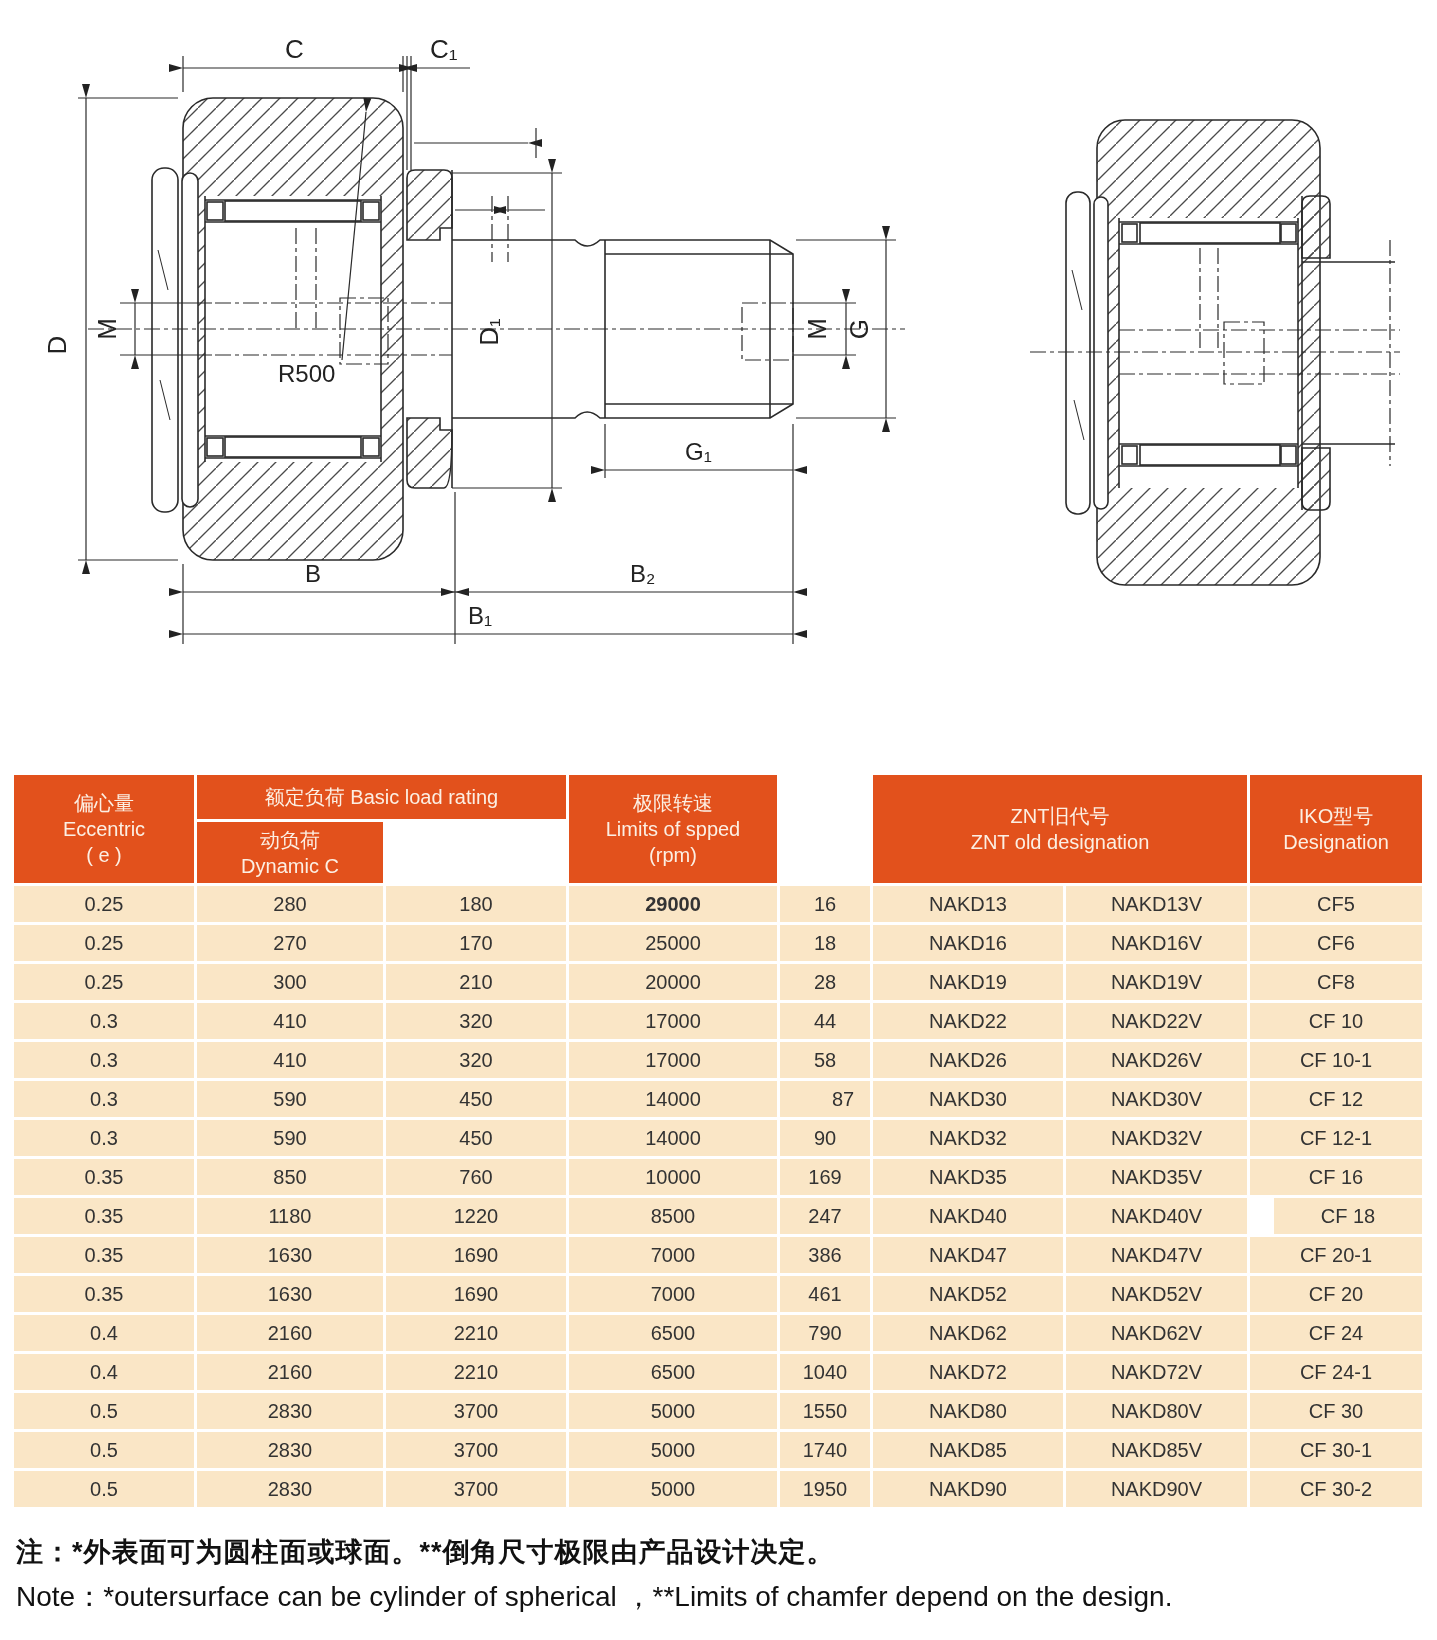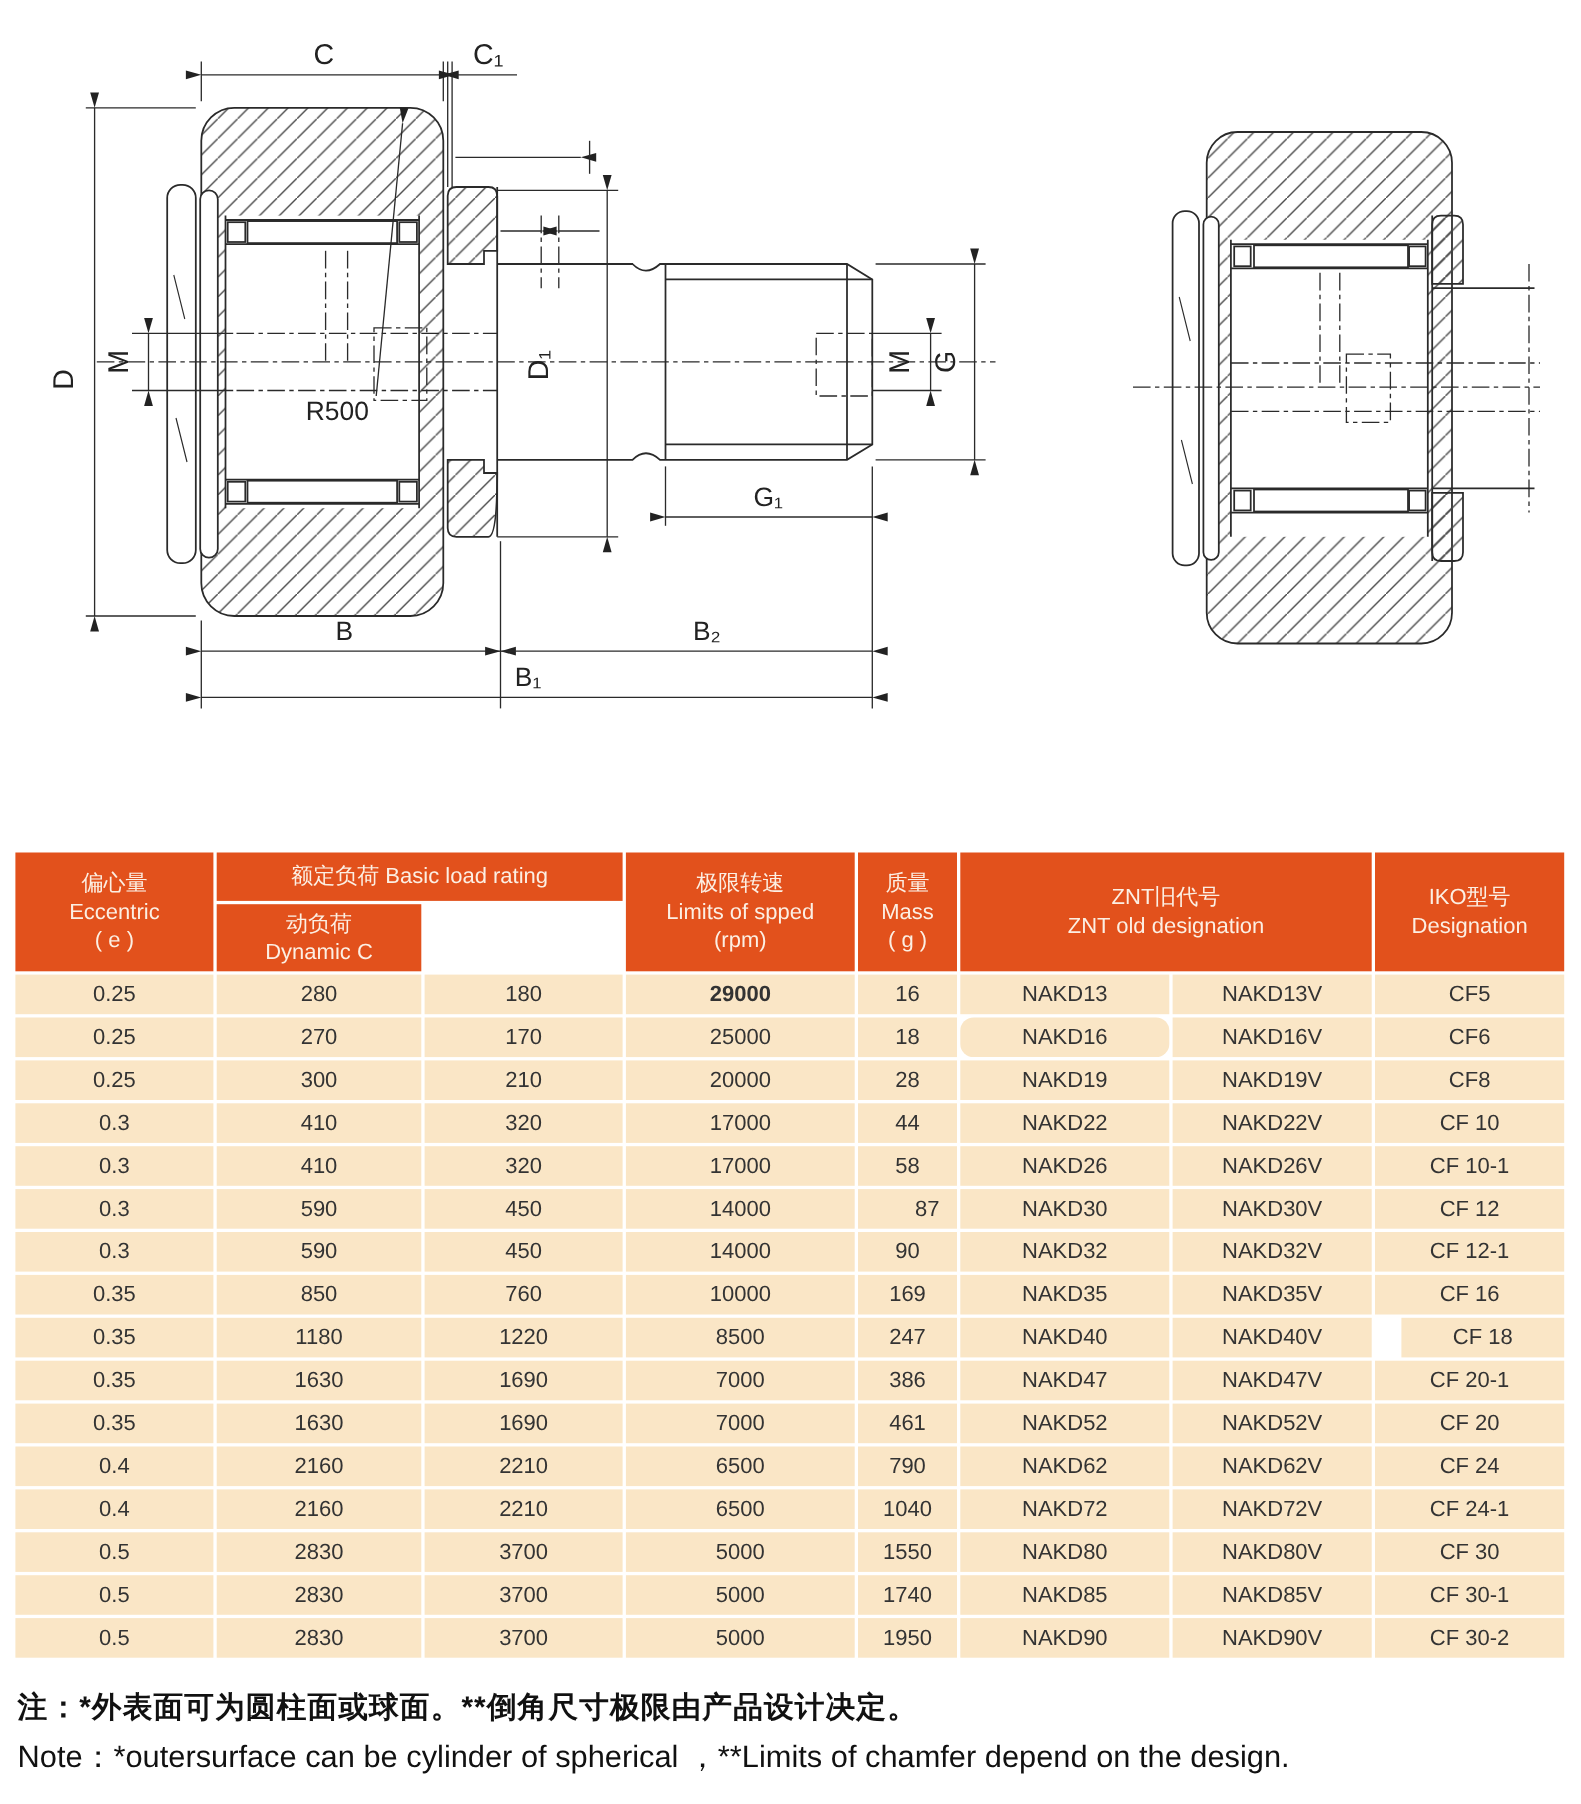--- a/index.html
+++ b/index.html
@@ -217,25 +217,20 @@
   </div>
   <div class="hcell h-dyn">
     <span>动负荷</span>
     <span>Dynamic C</span>
   </div>
   <div class="hcell h-spd">
     <span>极限转速</span>
     <span>Limits of spped</span>
     <span>(rpm)</span>
   </div>
-  <div class="hcell h-mass">
-    <span>质量</span>
-    <span>Mass</span>
-    <span>( g )</span>
-  </div>
   <div class="hcell h-znt">
     <span>ZNT旧代号</span>
     <span>ZNT old designation</span>
   </div>
   <div class="hcell h-iko">
     <span>IKO型号</span>
     <span>Designation</span>
   </div>
 
 <div class="dcell" style="grid-area: 3 / 1;">0.25</div>
@@ -244,21 +239,21 @@
     <div class="dcell" style="grid-area: 3 / 4; font-weight: bold;">29000</div>
     <div class="dcell" style="grid-area: 3 / 5;">16</div>
     <div class="dcell" style="grid-area: 3 / 6;">NAKD13</div>
     <div class="dcell" style="grid-area: 3 / 7;">NAKD13V</div>
     <div class="dcell" style="grid-area: 3 / 8;">CF5</div>
     <div class="dcell" style="grid-area: 4 / 1;">0.25</div>
     <div class="dcell" style="grid-area: 4 / 2;">270</div>
     <div class="dcell" style="grid-area: 4 / 3;">170</div>
     <div class="dcell" style="grid-area: 4 / 4;">25000</div>
     <div class="dcell" style="grid-area: 4 / 5;">18</div>
-    <div class="dcell" style="grid-area: 4 / 6; border-radius: 12px;">NAKD16</div>
+    <div class="dcell" style="grid-area: 4 / 6;">NAKD16</div>
     <div class="dcell" style="grid-area: 4 / 7;">NAKD16V</div>
     <div class="dcell" style="grid-area: 4 / 8;">CF6</div>
     <div class="dcell" style="grid-area: 5 / 1;">0.25</div>
     <div class="dcell" style="grid-area: 5 / 2;">300</div>
     <div class="dcell" style="grid-area: 5 / 3;">210</div>
     <div class="dcell" style="grid-area: 5 / 4;">20000</div>
     <div class="dcell" style="grid-area: 5 / 5;">28</div>
     <div class="dcell" style="grid-area: 5 / 6;">NAKD19</div>
     <div class="dcell" style="grid-area: 5 / 7;">NAKD19V</div>
     <div class="dcell" style="grid-area: 5 / 8;">CF8</div>

